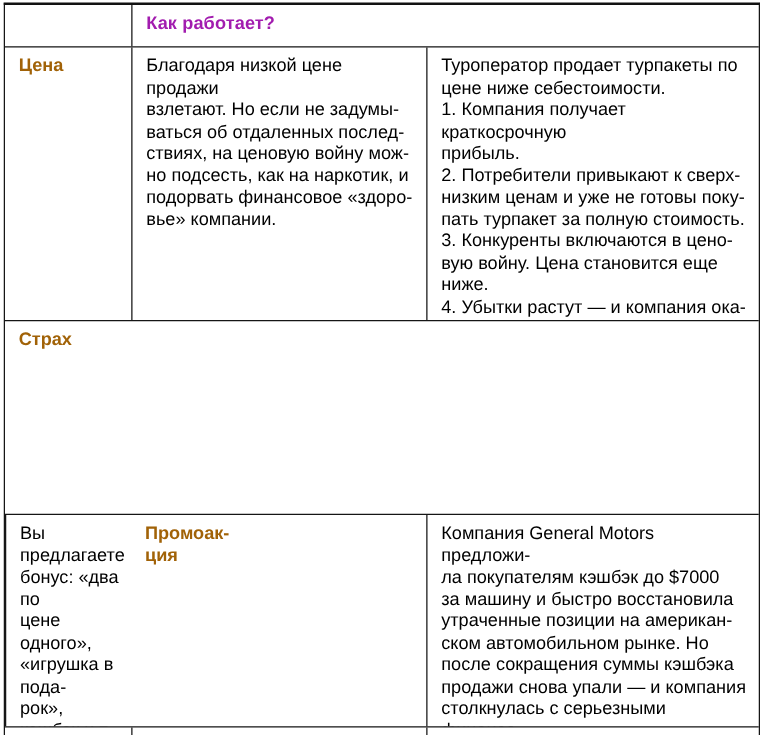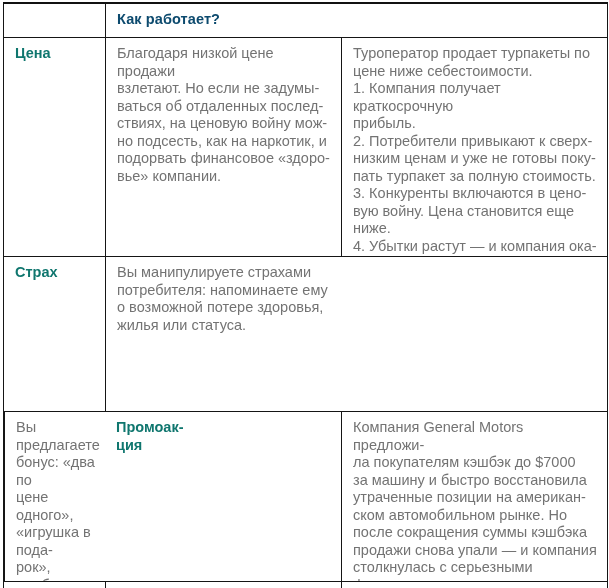--- a/index.html
+++ b/index.html
@@ -34,34 +34,34 @@
   }
   .c2, .c3 { border-left: 1.5px solid #151515; }
   .row-head { height: 34px; }
   .row-1 { height: 219px; }
   .row-2 { height: 155px; }
   .row-3 { height: 170px; }
   .row-4 { height: 9px; }
   .th {
     font-size: 14.5px;
     font-weight: bold;
-    color: #0c4a6e;
+    color: #a21caf;
     letter-spacing: 0.1px;
   }
   .label {
     font-size: 14.5px;
     font-weight: bold;
-    color: #0f766e;
+    color: #a16207;
     line-height: 17.5px;
     white-space: pre-line;
   }
   .body {
     font-size: 14.5px;
     font-weight: normal;
-    color: #737373;
+    color: #000000;
     line-height: 17.5px;
     white-space: pre-line;
     letter-spacing: 0px;
   }
 </style>
 </head>
 <body>
 
 <div class="page">
   <div class="tbl">
@@ -89,24 +89,20 @@
 пать турпакет за полную стоимость.
 3. Конкуренты включаются в цено-
 вую войну. Цена становится еще
 ниже.
 4. Убытки растут — и компания ока-
 зывается на грани банкротства.</div>
     </div>
 
     <div class="tr row-2">
       <div class="td c1 label">Страх</div>
-      <div class="td c2 body">Вы манипулируете страхами
-потребителя: напоминаете ему
-о возможной потере здоровья,
-жилья или статуса.</div>
     </div>
 
     <div class="tr row-3">
       <div class="td c2 body">Вы предлагаете бонус: «два по
 цене одного», «игрушка в пода-
 рок», кэшбэк и т. д.</div>
       <div class="td c1 label">Промоак-
 ция</div>
       <div class="td c3 body">Компания General Motors предложи-
 ла покупателям кэшбэк до $7000

